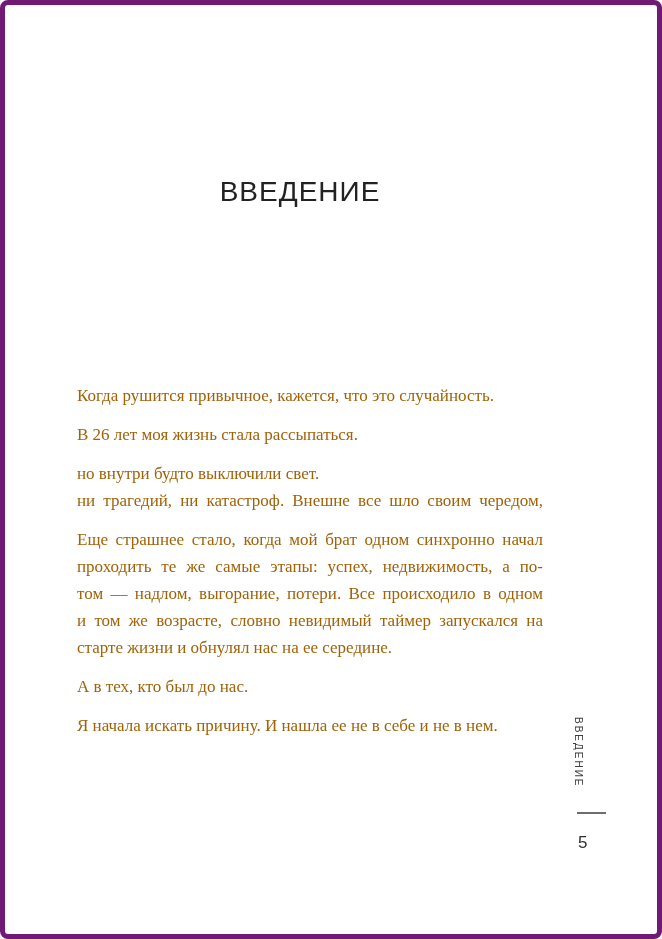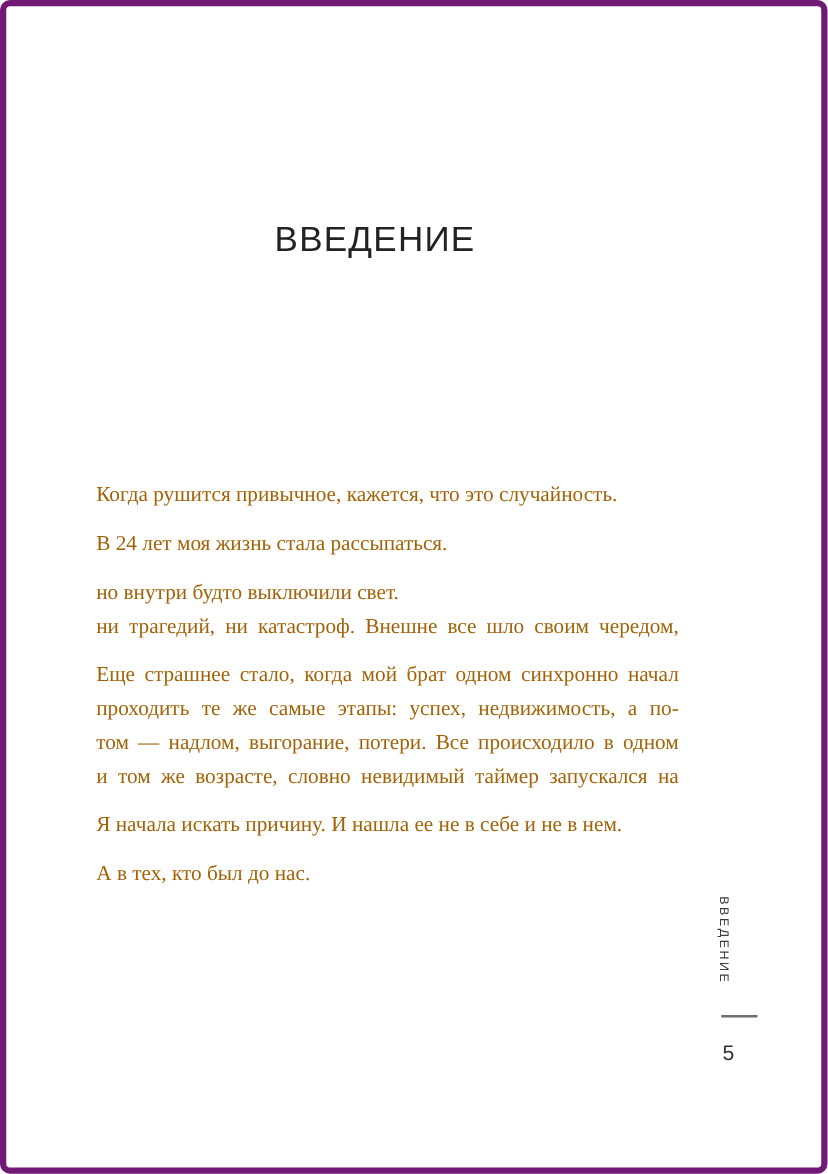--- a/index.html
+++ b/index.html
@@ -72,37 +72,38 @@
 <body>
 
 <div class="page-frame">
   <h1 class="page-title">ВВЕДЕНИЕ</h1>
 
   <div class="body-text">
       <div class="para">
         <div class="line last">Когда рушится привычное, кажется, что это случайность.</div>
       </div>
       <div class="para">
-        <div class="line last">В 24 лет моя жизнь стала рассыпаться.</div>
+        <div class="line last">В 26 лет моя жизнь стала рассыпаться.</div>
       </div>
       <div class="para">
         <div class="line last">но внутри будто выключили свет.</div>
         <div class="line">ни трагедий, ни катастроф. Внешне все шло своим чередом,</div>
       </div>
       <div class="para">
         <div class="line">Еще страшнее стало, когда мой брат одном синхронно начал</div>
         <div class="line">проходить те же самые этапы: успех, недвижимость, а по-</div>
         <div class="line">том — надлом, выгорание, потери. Все происходило в одном</div>
         <div class="line">и том же возрасте, словно невидимый таймер запускался на</div>
+        <div class="line last">старте жизни и обнулял нас на ее середине.</div>
+      </div>
+      <div class="para">
+        <div class="line last">А в тех, кто был до нас.</div>
       </div>
       <div class="para">
         <div class="line last">Я начала искать причину. И нашла ее не в себе и не в нем.</div>
-      </div>
-      <div class="para">
-        <div class="line last">А в тех, кто был до нас.</div>
       </div>
     </div>
 
   <div class="running-label">ВВЕДЕНИЕ</div>
 
   <div class="margin-rule"></div>
 
   <div class="page-number">5</div>
 </div>
 

